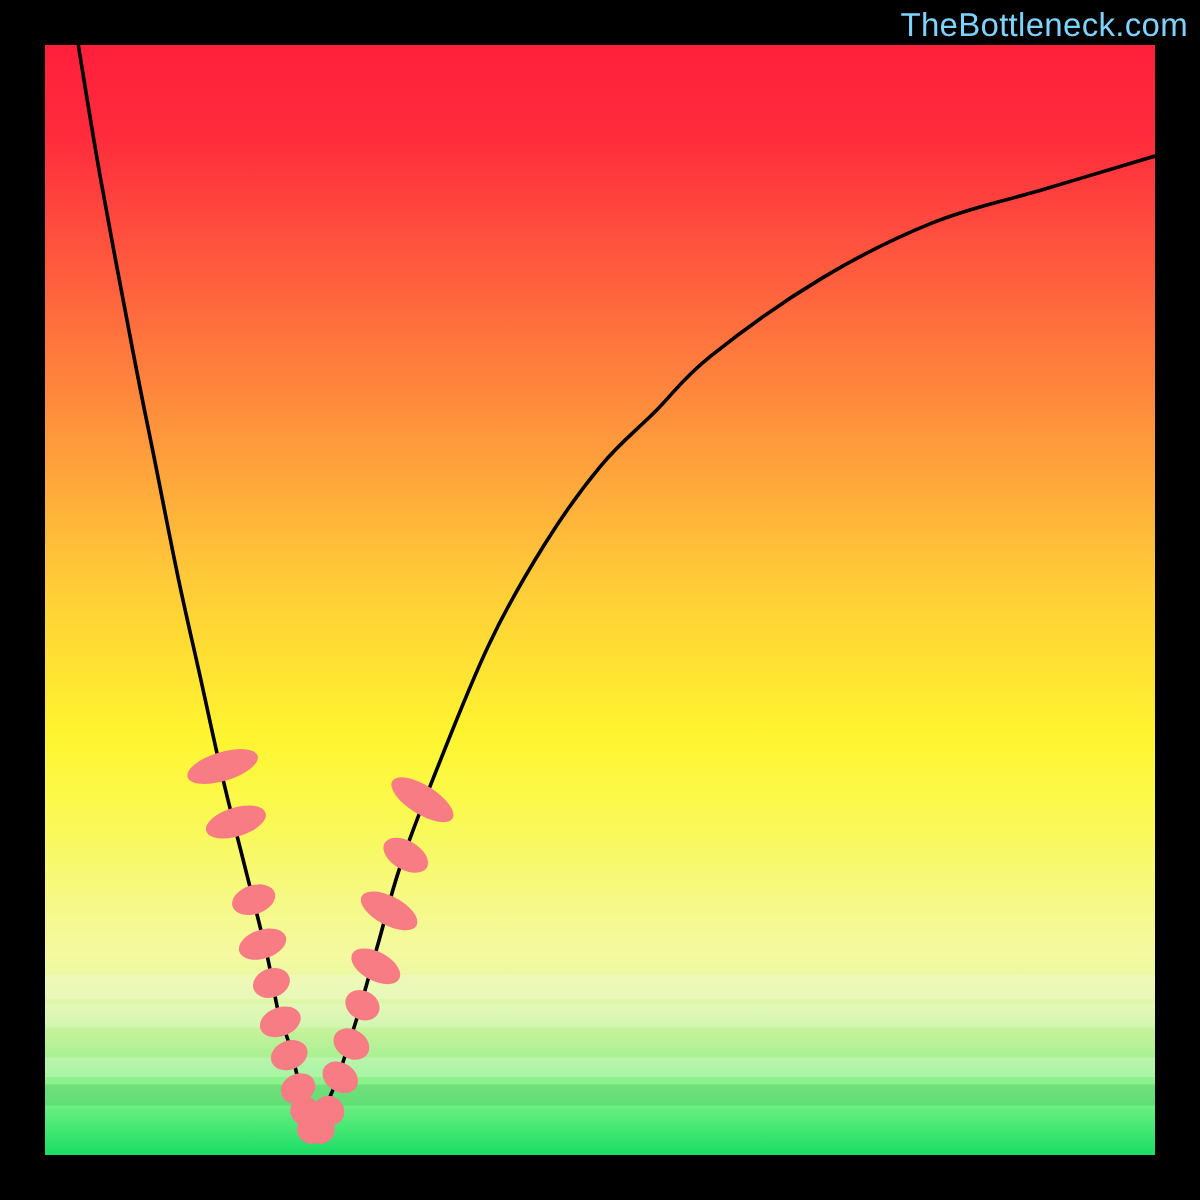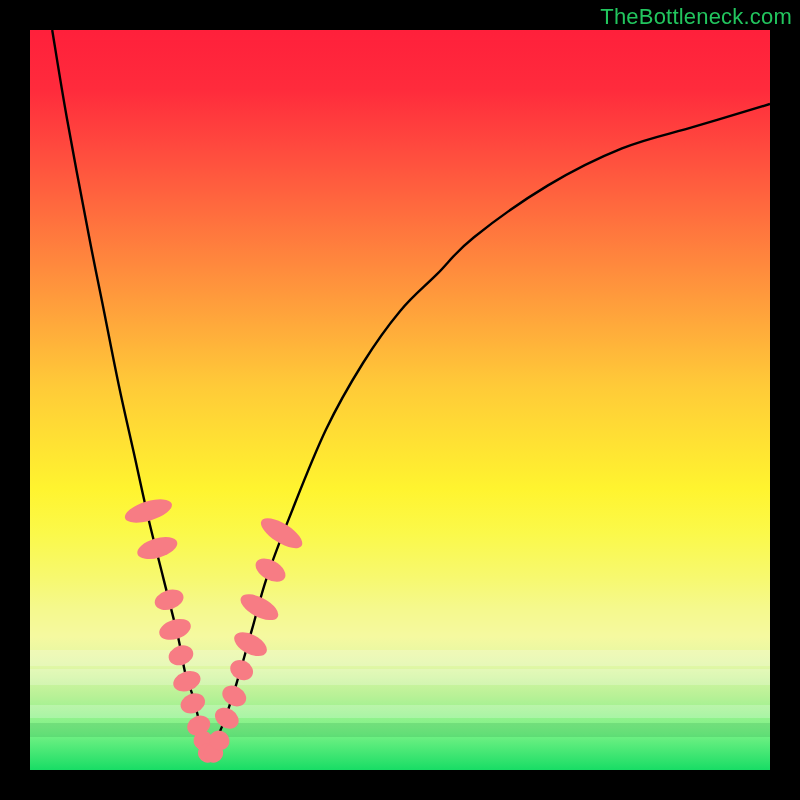--- a/index.html
+++ b/index.html
@@ -4,21 +4,21 @@
 <style>
   html,body{margin:0;padding:0;width:800px;height:800px;overflow:hidden;background:#000;font-family:Arial,Helvetica,sans-serif}
   .outer{width:800px;height:800px;background:#000;position:relative}
   .plot{position:absolute;left:30px;top:30px;width:740px;height:740px;background:linear-gradient(to bottom,
     #ff203b 0%, #ff2b3c 8%, #ff4a3e 16%, #ff6a3e 24%, #ff8a3d 32%,
     #ffaa3b 40%, #ffca38 48%, #ffe233 56%, #fff42f 62%, #fbf94a 68%,
     #f7f96f 74%, #f5f98c 78%, #f5f9a0 82%, #e0f7a5 86%, #b8f197 90%,
     #76f285 95%, #18dd65 100%)}
   .thinstripe{position:absolute;left:0;width:100%;opacity:.22}
   svg.curve{position:absolute;left:0;top:0;width:100%;height:100%}
-  .watermark{position:absolute;top:4px;right:8px;color:#22c55e;font-size:22px;letter-spacing:.2px;font-weight:400}
+  .watermark{position:absolute;top:4px;right:8px;color:#7dd3fc;font-size:22px;letter-spacing:.2px;font-weight:400}
   .bead{fill:#f77c84}
 </style>
 </head>
 <body>
 
 <div class="outer">
   <div class="watermark">TheBottleneck.com</div>
   <div class="plot">
     <div id="stripes">
         <div class="thinstripe" style="bottom: 14%; height: 2.2%; background: rgb(255, 255, 255);"></div>

